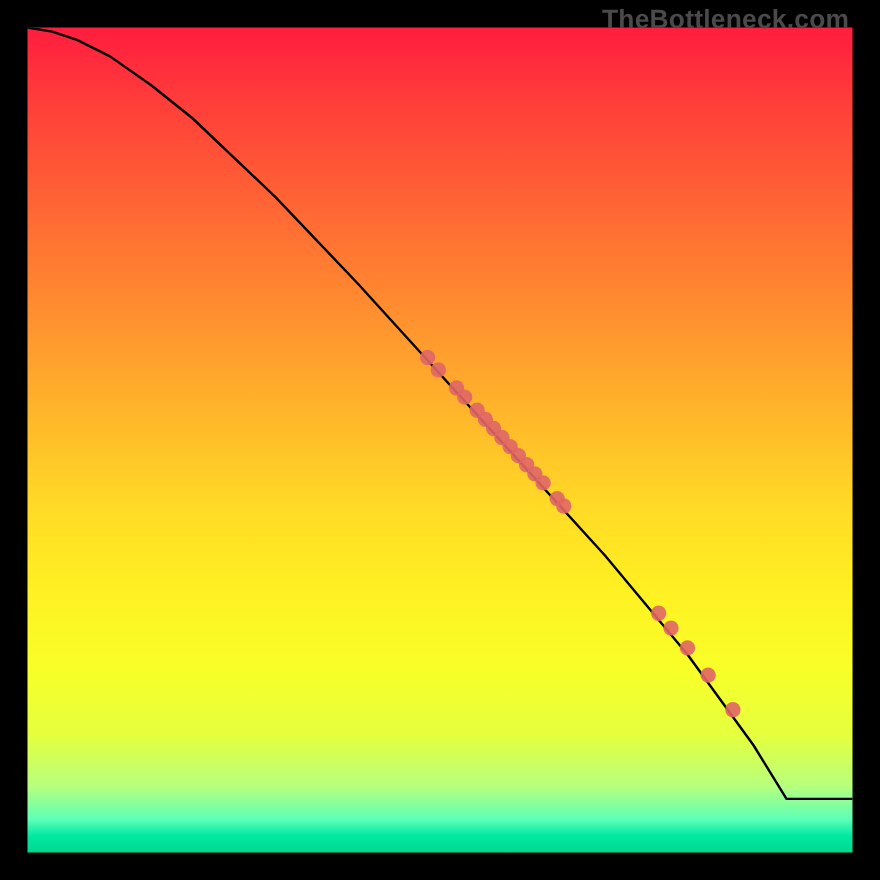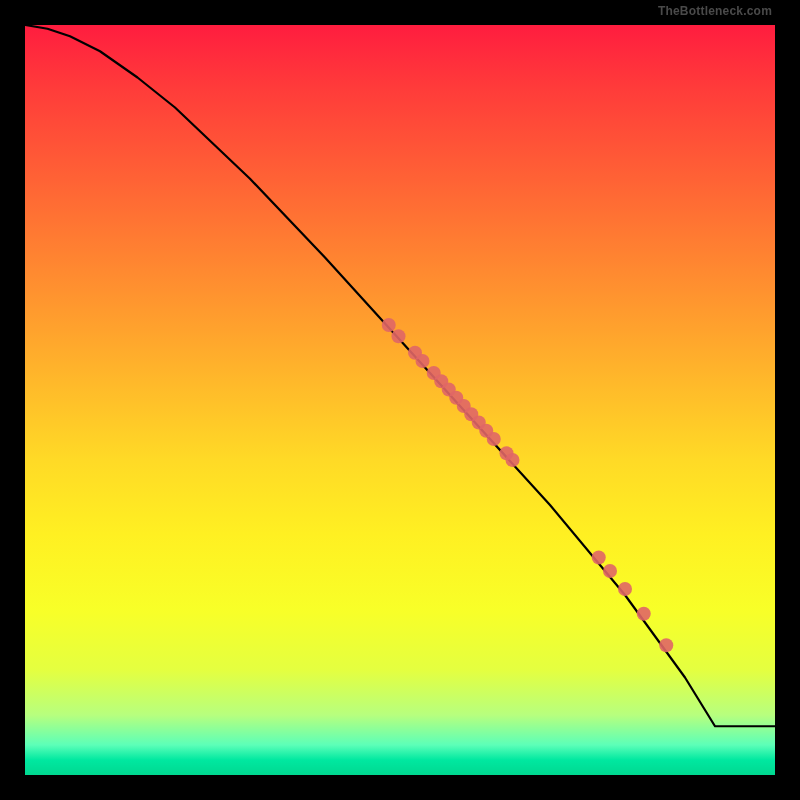--- a/index.html
+++ b/index.html
@@ -26,21 +26,21 @@
       #5cffb8 96%,
       #00e8a0 98%,
       #00d890 100%
     );
   }
   .watermark {
     position: absolute;
     top: 4px;
     right: 28px;
     font-family: Arial, Helvetica, sans-serif;
-    font-size: 12px;
+    font-size: 24px;
     font-weight: bold;
     color: #4a4a4a;
     letter-spacing: 0.2px;
   }
   svg.curve { position: absolute; left: 25px; top: 25px; width: 750px; height: 750px; }
 </style>
 </head>
 <body>
 
 <div class="frame">

